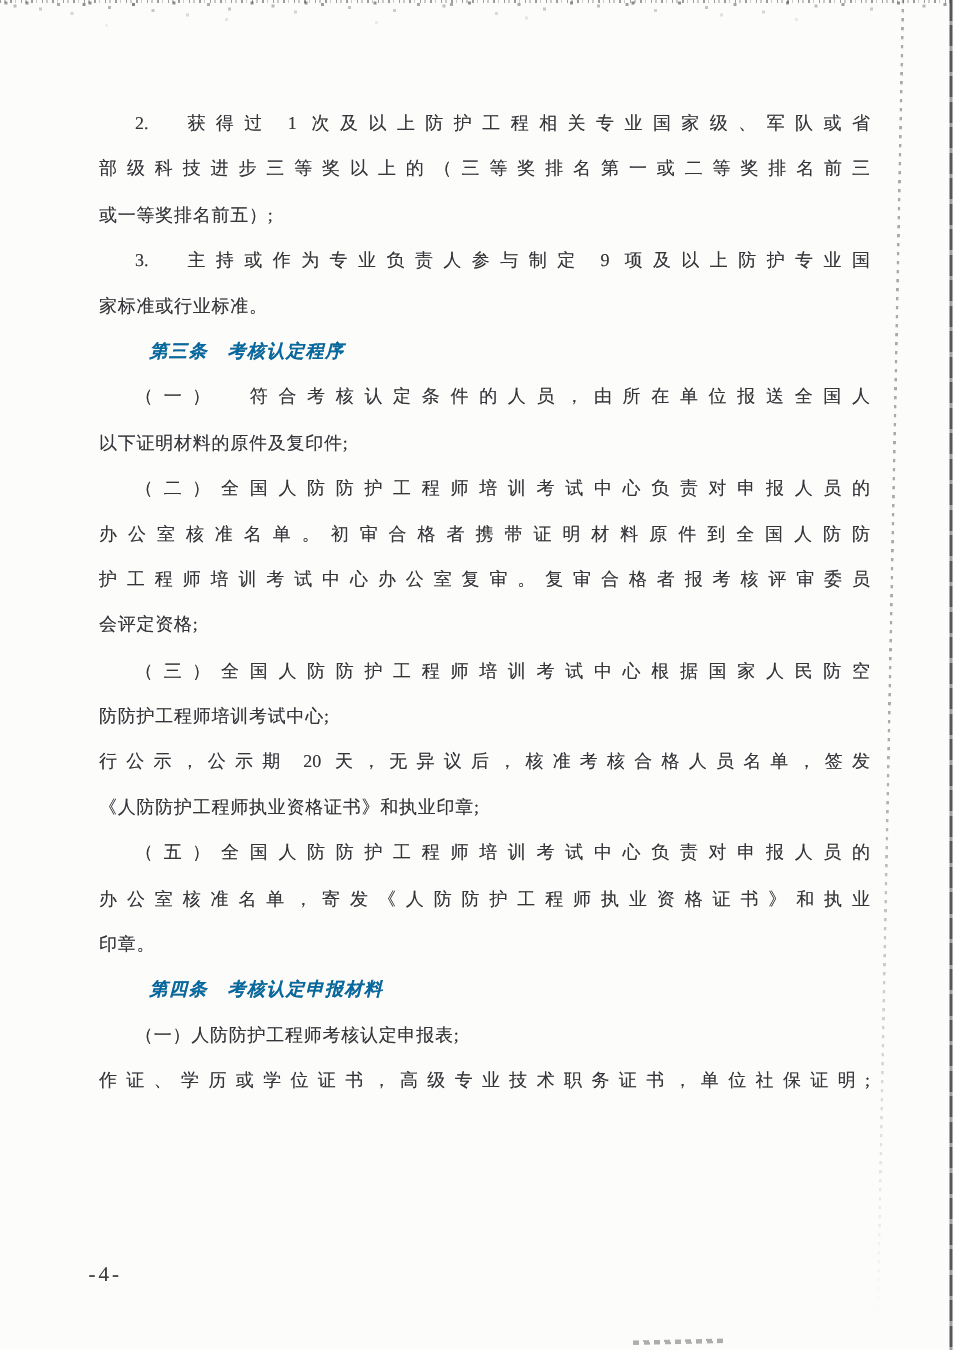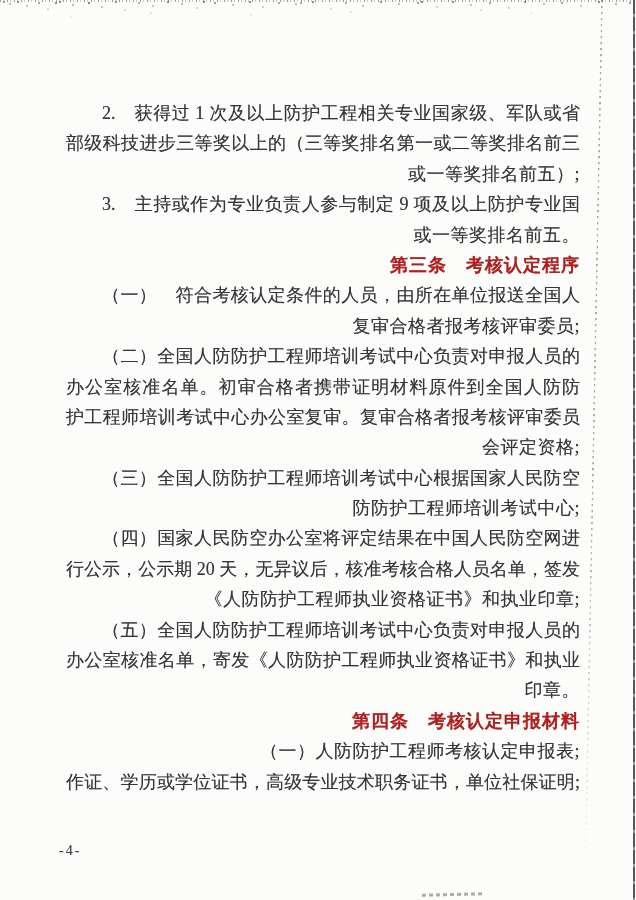--- a/index.html
+++ b/index.html
@@ -9,39 +9,38 @@
     font-family:"Liberation Serif","DejaVu Serif",serif;
     position:relative;
   }
   .page{
     position:absolute;inset:0;width:636px;height:900px;
     background:var(--paper,#fcfcfb);
   }
   
   .doc-body{
     position:absolute;left:66px;top:67px;width:514px;
-    font-size:18px;line-height:30.4px;
+    font-size:12px;line-height:30.4px;
     color:var(--ink,#35353a);
-    margin-top:31px;
   }
   .line{
     height:30.4px;overflow:hidden;white-space:pre;
-    text-align:right;
+    text-align:left;
   }
   .line:not(.fill){letter-spacing:.5px;}
   .line.fill{
     white-space:normal;
     text-align:justify;
     text-align-last:justify;
     letter-spacing:0;
   }
   .line.indent{text-indent:2em;}
   .line.heading{
-    font-weight:bold;color:#b91c1c;
-    text-indent:2.8em;letter-spacing:1px;
+    font-weight:bold;color:#0369a1;
+    text-indent:2.8em;letter-spacing:1px;font-style:italic;
   }
   
   .doc-body .line{text-shadow:0 0 .4px rgba(70,70,75,.55);}
   
   .page-number{
     position:absolute;left:59px;top:843px;
     font-size:14px;letter-spacing:2px;color:#3d3d40;
     text-shadow:0 0 .4px rgba(70,70,70,.5);
   }
   
@@ -110,31 +109,30 @@
   <div class="noise-dots"></div>
   <div class="fold-line"></div>
   <div class="edge-line"></div>
   <div class="smudge-bottom"></div>
 
   <div class="doc-body" id="doc-body">
       <div class="line body fill indent">2.　获得过 1 次及以上防护工程相关专业国家级、军队或省</div>
       <div class="line body fill">部级科技进步三等奖以上的（三等奖排名第一或二等奖排名前三</div>
       <div class="line body">或一等奖排名前五）;</div>
       <div class="line body fill indent">3.　主持或作为专业负责人参与制定 9 项及以上防护专业国</div>
-      <div class="line body">或一等奖排名前五。</div>
+      <div class="line body">家标准或行业标准。</div>
       <div class="line heading indent">第三条　考核认定程序</div>
       <div class="line body fill indent">（一）　符合考核认定条件的人员，由所在单位报送全国人</div>
-      <div class="line body">复审合格者报考核评审委员;</div>
+      <div class="line body">以下证明材料的原件及复印件;</div>
       <div class="line body fill indent">（二）全国人防防护工程师培训考试中心负责对申报人员的</div>
       <div class="line body fill">办公室核准名单。初审合格者携带证明材料原件到全国人防防</div>
       <div class="line body fill">护工程师培训考试中心办公室复审。复审合格者报考核评审委员</div>
       <div class="line body">会评定资格;</div>
       <div class="line body fill indent">（三）全国人防防护工程师培训考试中心根据国家人民防空</div>
       <div class="line body">防防护工程师培训考试中心;</div>
-      <div class="line body fill indent">（四）国家人民防空办公室将评定结果在中国人民防空网进</div>
       <div class="line body fill">行公示，公示期 20 天，无异议后，核准考核合格人员名单，签发</div>
       <div class="line body">《人防防护工程师执业资格证书》和执业印章;</div>
       <div class="line body fill indent">（五）全国人防防护工程师培训考试中心负责对申报人员的</div>
       <div class="line body fill">办公室核准名单，寄发《人防防护工程师执业资格证书》和执业</div>
       <div class="line body">印章。</div>
       <div class="line heading indent">第四条　考核认定申报材料</div>
       <div class="line body indent">（一）人防防护工程师考核认定申报表;</div>
       <div class="line body fill">作证、学历或学位证书，高级专业技术职务证书，单位社保证明;</div>
     </div>
 

